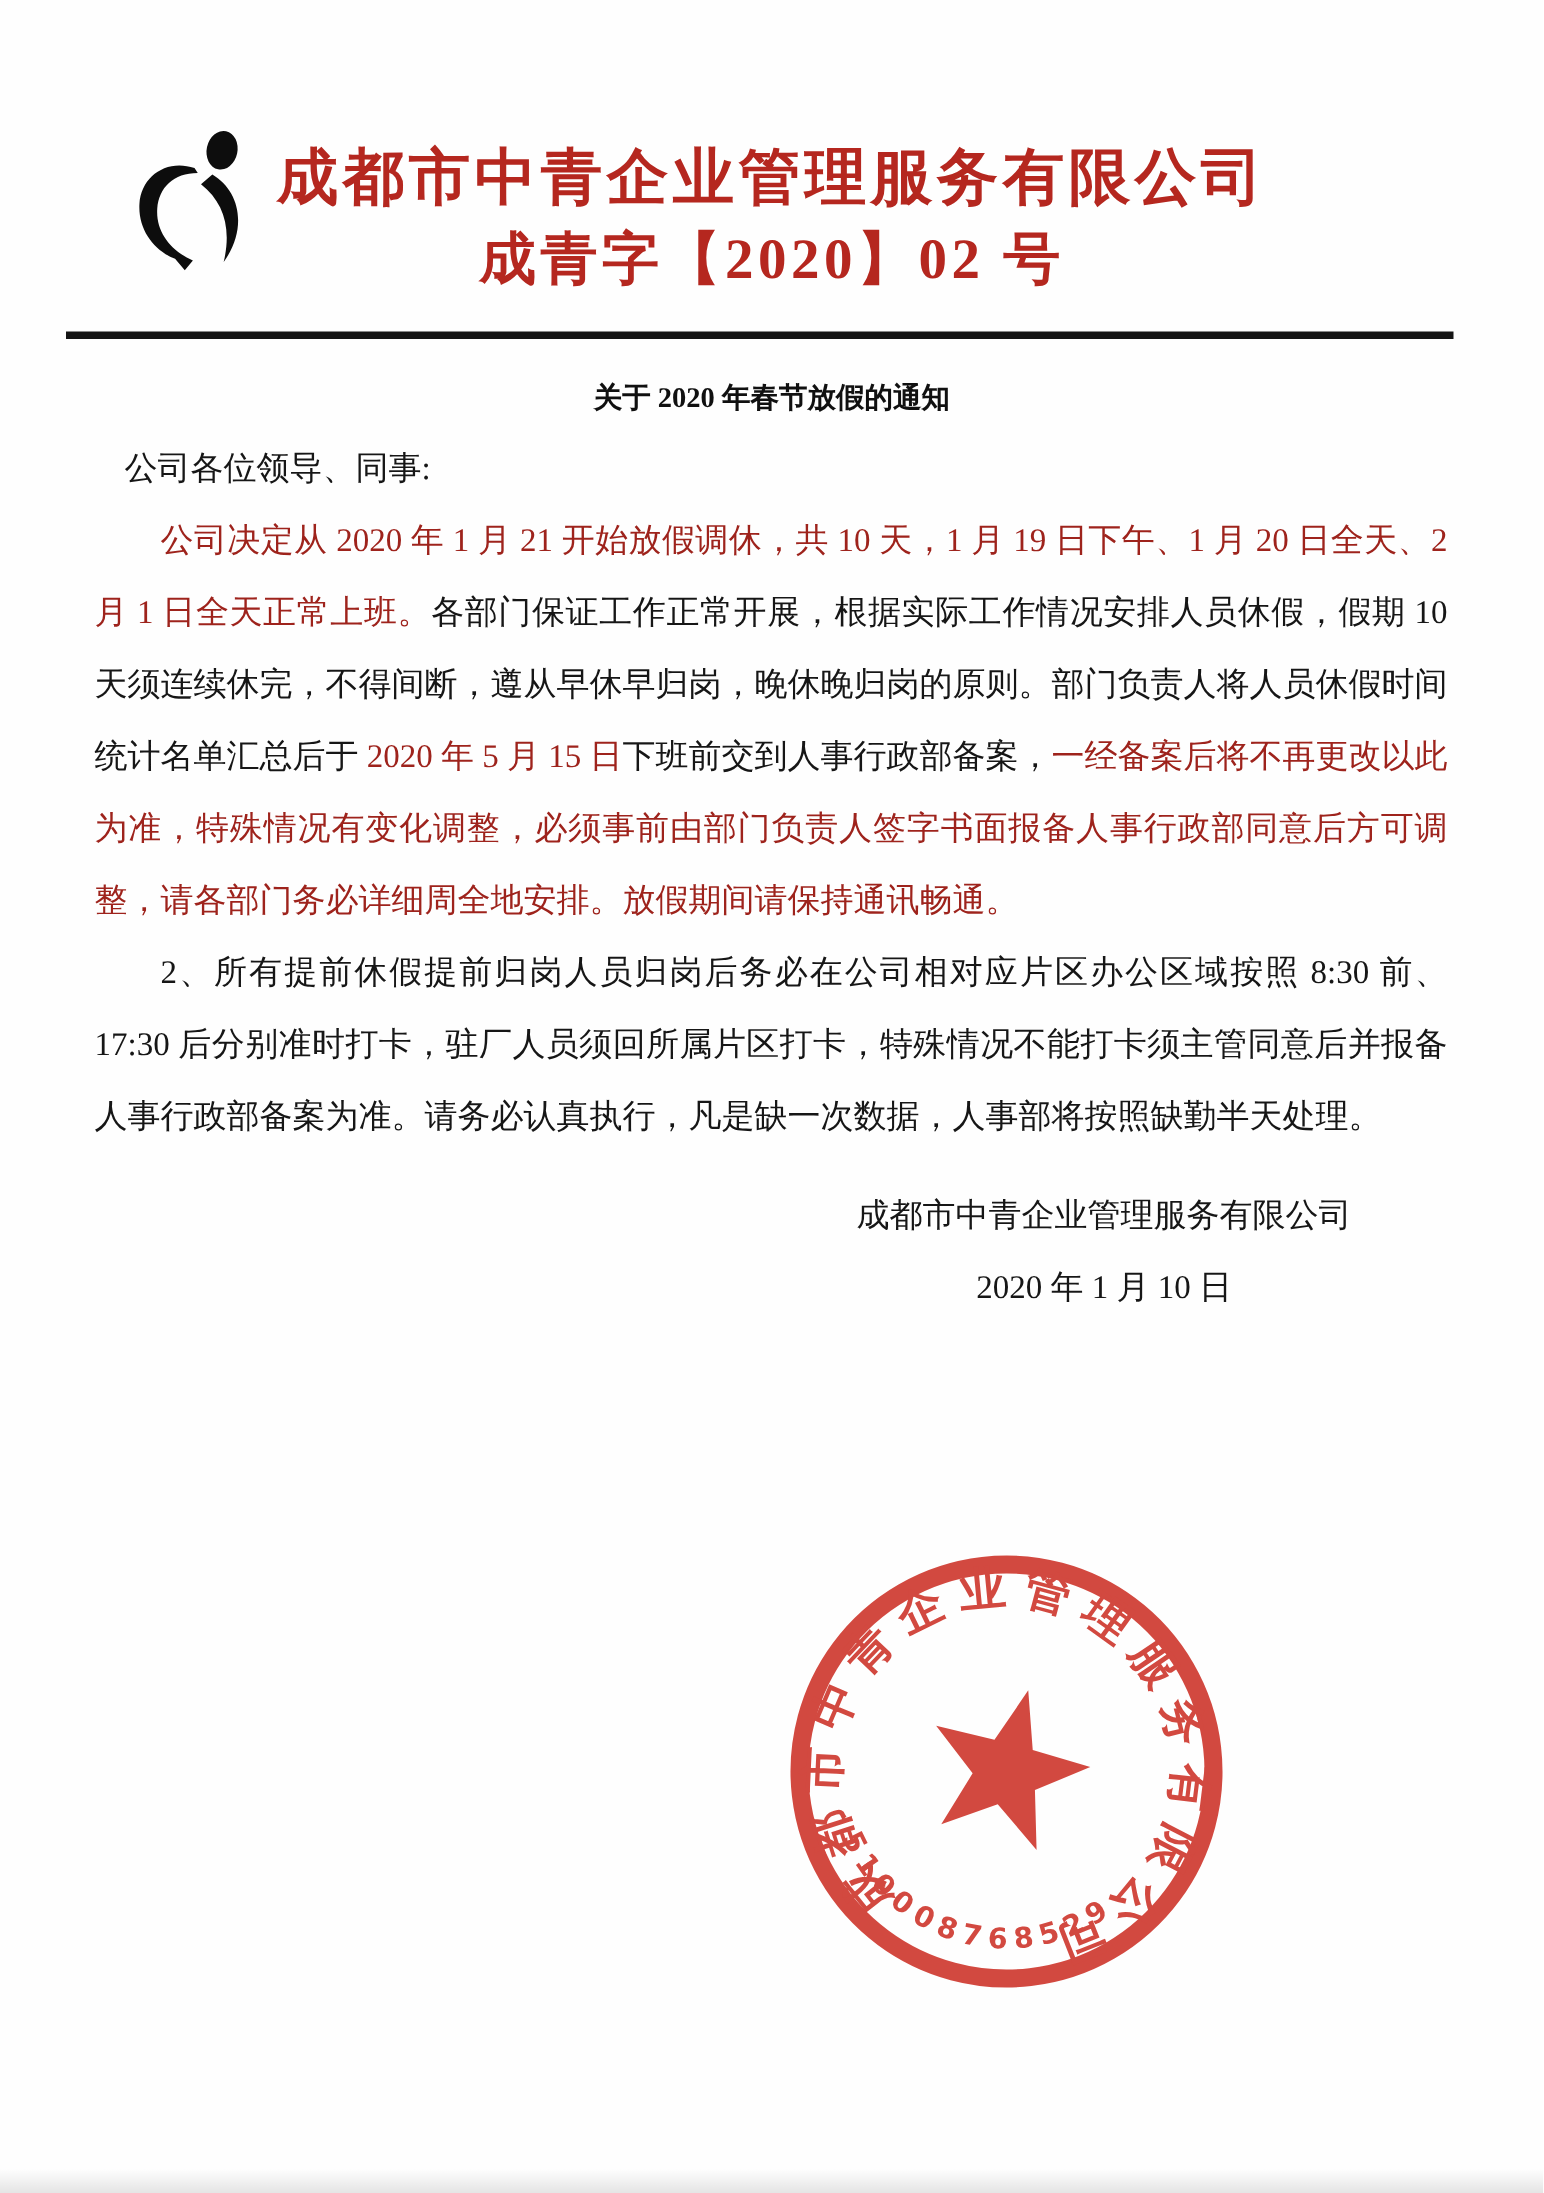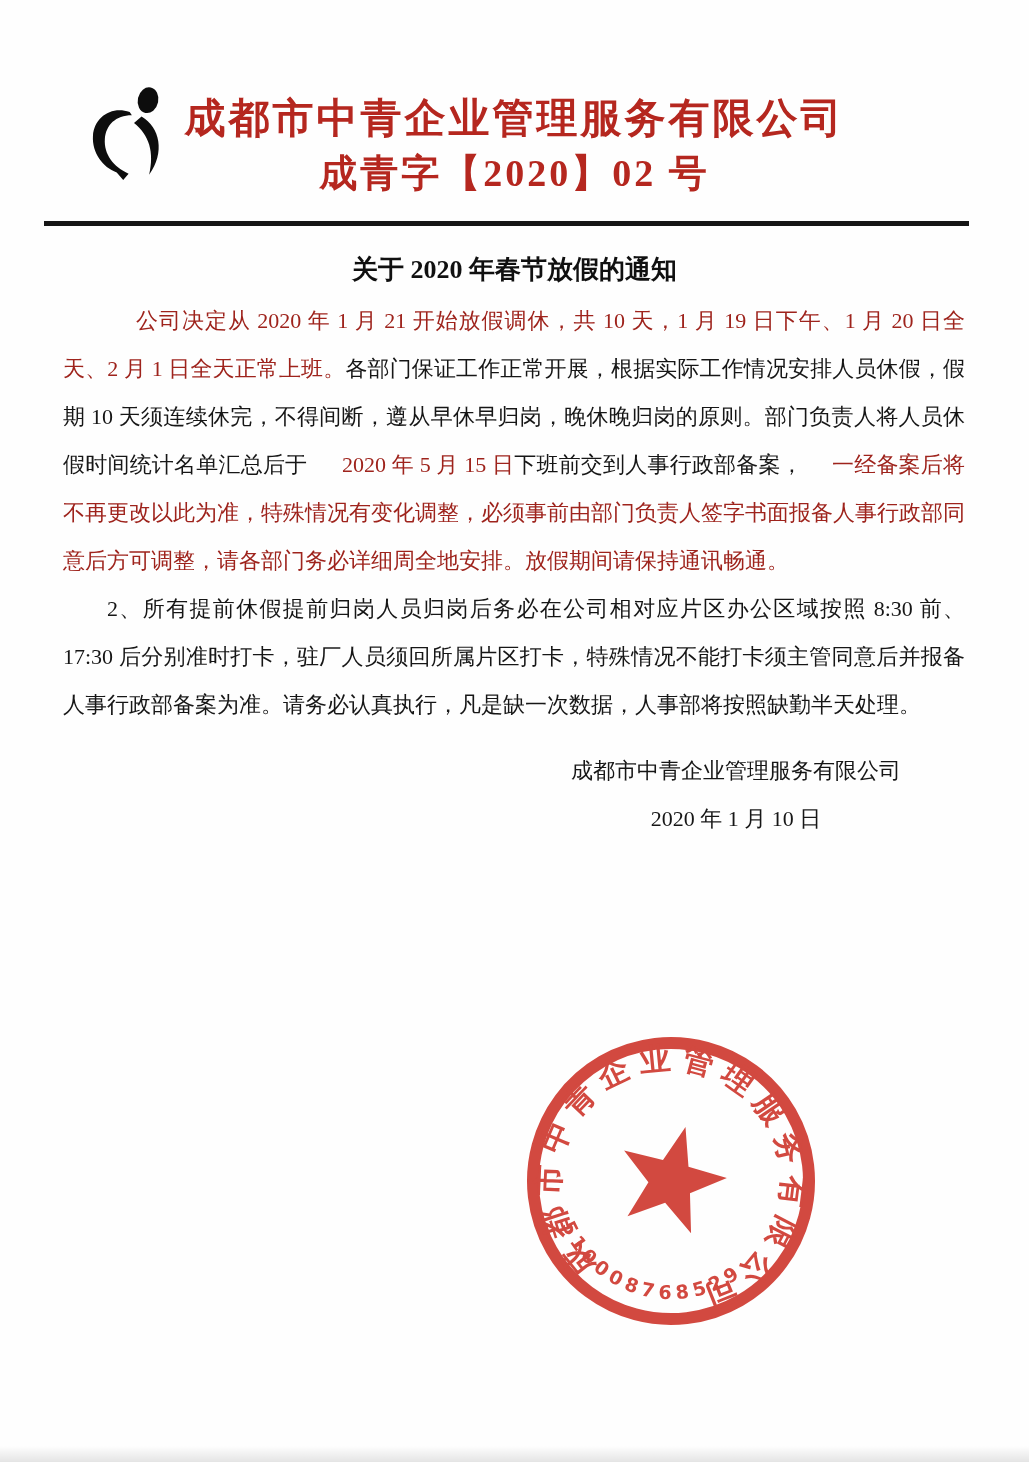--- a/index.html
+++ b/index.html
@@ -18,27 +18,27 @@
   }
 
   
   .logo { position:absolute; left:80px; top:82px; width:108px; height:112px; }
   .header-block { padding-top:94px; text-align:center; color:var(--header-red); font-weight:bold; }
   .company-line { font-size:41px; letter-spacing:3px; line-height:1.2; }
   .docnum-line  { font-size:38px; letter-spacing:3px; margin-top:8px; line-height:1.2; }
   .rule { margin:24px 60px 0 44px; height:5px; background:#151515; }
 
   
-  .title { margin:26px 0 0 0; text-align:center; font-size:26px; font-weight:bold; color:#101010; }
+  .title { margin:26px 0 0 0; text-align:center; font-size:19px; font-weight:bold; color:#101010; }
   .content { margin:10px 64px 0 63px; font-size:22px; line-height:48px; text-align:justify; }
   .content p { margin:0; }
   .salutation   { text-indent:20px; }
   .body-par     { text-indent:2em; }
   .closing-par  { text-indent:1.6em; }
-  .red { color:var(--body-red);margin-left:29px; }
+  .red { color:var(--body-red); }
 
   
   .signature { margin:26px 128px 0 auto; width:fit-content; text-align:center;
                font-size:22px; line-height:32px; position:relative; z-index:1; }
   .sig-date { margin-top:16px; }
 
   
   .stamp { position:absolute; left:508px; top:1018px; width:326px; height:326px;
            mix-blend-mode:multiply; opacity:0.92; z-index:2; pointer-events:none; }
   .stamp .ring   { fill:none; stroke:var(--stamp-red); stroke-width:12; }
@@ -63,20 +63,21 @@
   <div class="header-block">
     <div class="company-line">成都市中青企业管理服务有限公司</div>
     <div class="docnum-line">成青字【2020】02 号</div>
   </div>
 
   <div class="rule"></div>
 
   <h1 class="title">关于 2020 年春节放假的通知</h1>
 
   <div class="content">
+    <p class="salutation">公司各位领导、同事:</p>
 
 
     <p class="body-par"><span class="red">公司决定从 2020 年 1 月 21 开始放假调休，共 10 天，1 月 19 日下午、1 月 20 日全天、2 月 1 日全天正常上班。</span><span>各部门保证工作正常开展，根据实际工作情况安排人员休假，假期 10 天须连续休完，不得间断，遵从早休早归岗，晚休晚归岗的原则。部门负责人将人员休假时间统计名单汇总后于 </span><span class="red">2020 年 5 月 15 日</span><span>下班前交到人事行政部备案，</span><span class="red">一经备案后将不再更改以此为准，特殊情况有变化调整，必须事前由部门负责人签字书面报备人事行政部同意后方可调整，请各部门务必详细周全地安排。放假期间请保持通讯畅通。</span></p>
 
 
 
     <p class="body-par">2、所有提前休假提前归岗人员归岗后务必在公司相对应片区办公区域按照 8:30 前、17:30 后分别准时打卡，驻厂人员须回所属片区打卡，特殊情况不能打卡须主管同意后并报备人事行政部备案为准。请务必认真执行，凡是缺一次数据，人事部将按照缺勤半天处理。</p>
 
   </div>
 

